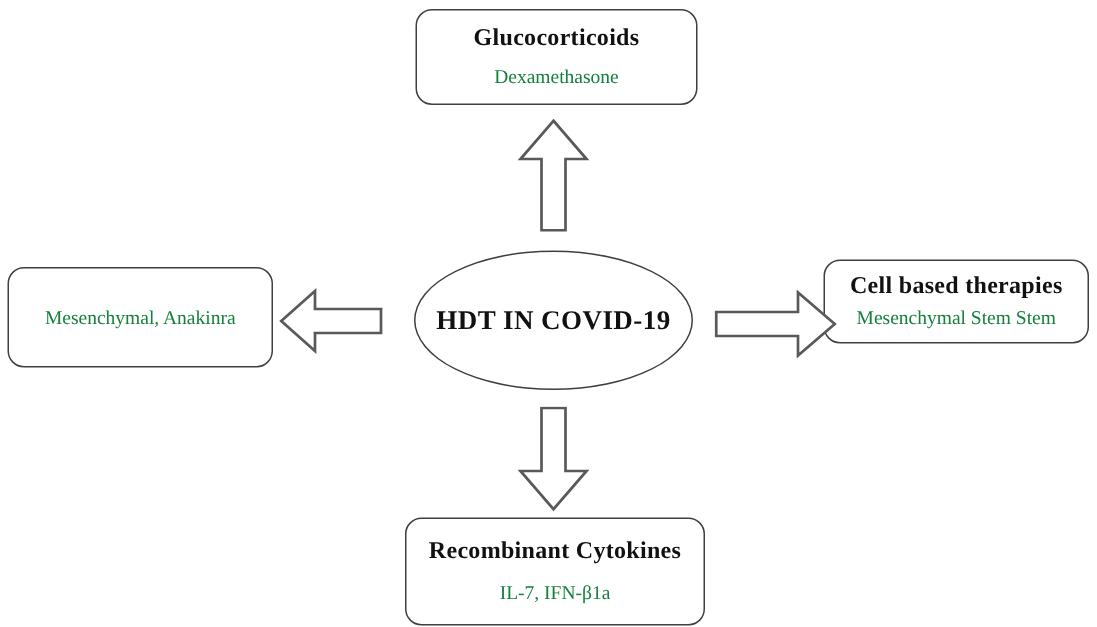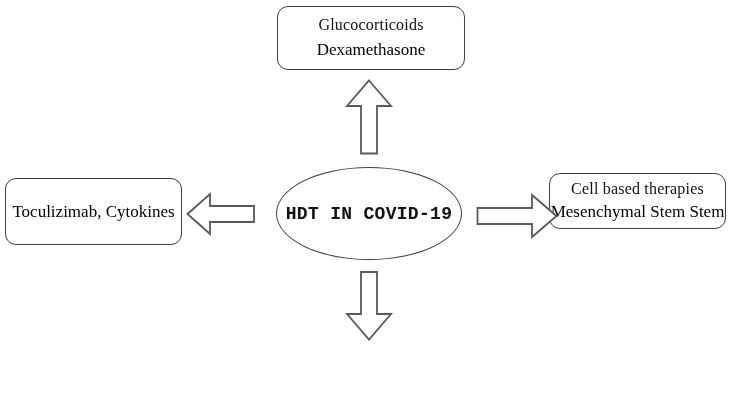--- a/index.html
+++ b/index.html
@@ -22,29 +22,29 @@
     border-radius: 11px;
     background: #ffffff;
     display: flex;
     flex-direction: column;
     align-items: center;
     justify-content: space-evenly;
     text-align: center;
     padding: 3px 4px;
   }
   .node-title {
-    font-weight: normal;
+    font-weight: bold;
     font-size: 16px;
     color: #111111;
     letter-spacing: 0.2px;
     white-space: nowrap;
   }
   .node-subtitle {
-    font-size: 17px;
-    color: #000000;
+    font-size: 13px;
+    color: #15803d;
     white-space: nowrap;
   }
   #node-top    { left: 277px; top: 6px;   width: 188px; height: 64px; }
   #node-left   { left: 5px;   top: 178px; width: 177px; height: 67px; }
   #node-right  { left: 549px; top: 173px; width: 177px; height: 56px; }
   #node-bottom { left: 270px; top: 345px; width: 200px; height: 72px; }
   #center-ellipse {
     position: absolute;
     left: 276px;
     top: 167px;
@@ -52,21 +52,21 @@
     height: 93px;
     box-sizing: border-box;
     border: 1.7px solid #3f3f3f;
     border-radius: 50%;
     background: #ffffff;
     display: flex;
     align-items: center;
     justify-content: center;
   }
   .center-label {
-    font-family: Liberation Mono, monospace;
+    font-family: Liberation Serif, serif;
     font-weight: bold;
     font-size: 18px;
     color: #111111;
     letter-spacing: 0.3px;
     white-space: nowrap;
   }
   .arrow {
     position: absolute;
   }
   #arrow-up    { left: 345px; top: 79px;  }
@@ -84,28 +84,32 @@
 <body>
 
 <div id="canvas">
 
   <div class="node" id="node-top">
     <div class="node-title">Glucocorticoids</div>
     <div class="node-subtitle">Dexamethasone</div>
   </div>
 
   <div class="node" id="node-left">
-    <div class="node-subtitle">Toculizimab, Cytokines</div>
+    <div class="node-subtitle">Mesenchymal, Anakinra</div>
   </div>
 
   <div class="node" id="node-right">
     <div class="node-title">Cell based therapies</div>
     <div class="node-subtitle">Mesenchymal Stem Stem</div>
   </div>
 
+  <div class="node" id="node-bottom">
+    <div class="node-title">Recombinant Cytokines</div>
+    <div class="node-subtitle">IL-7, IFN-β1a</div>
+  </div>
 
   <div id="center-ellipse">
     <span class="center-label">HDT IN COVID-19</span>
   </div>
 
   <svg class="arrow" id="arrow-up" width="48" height="76" viewBox="0 0 48 76">
     <polygon points="24,1.5 46,27 32,27 32,74.5 16,74.5 16,27 2,27"></polygon>
   </svg>
 
   <svg class="arrow" id="arrow-down" width="48" height="70" viewBox="0 0 48 70">

